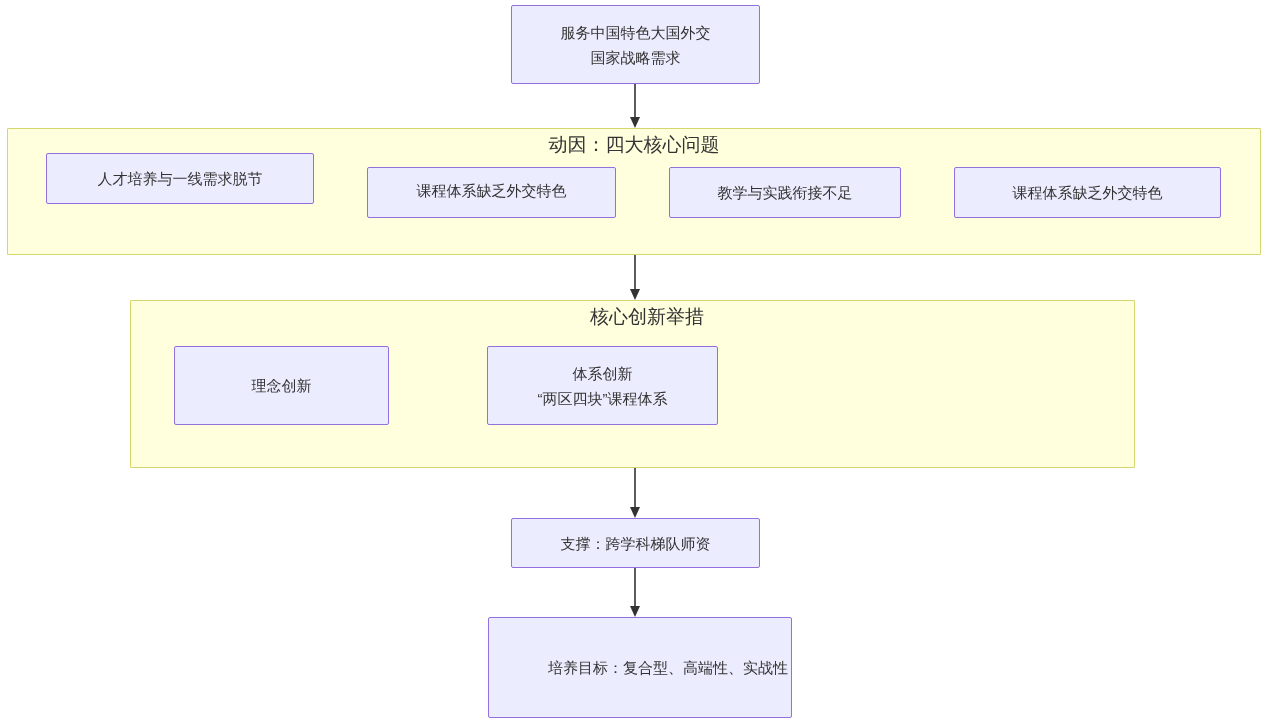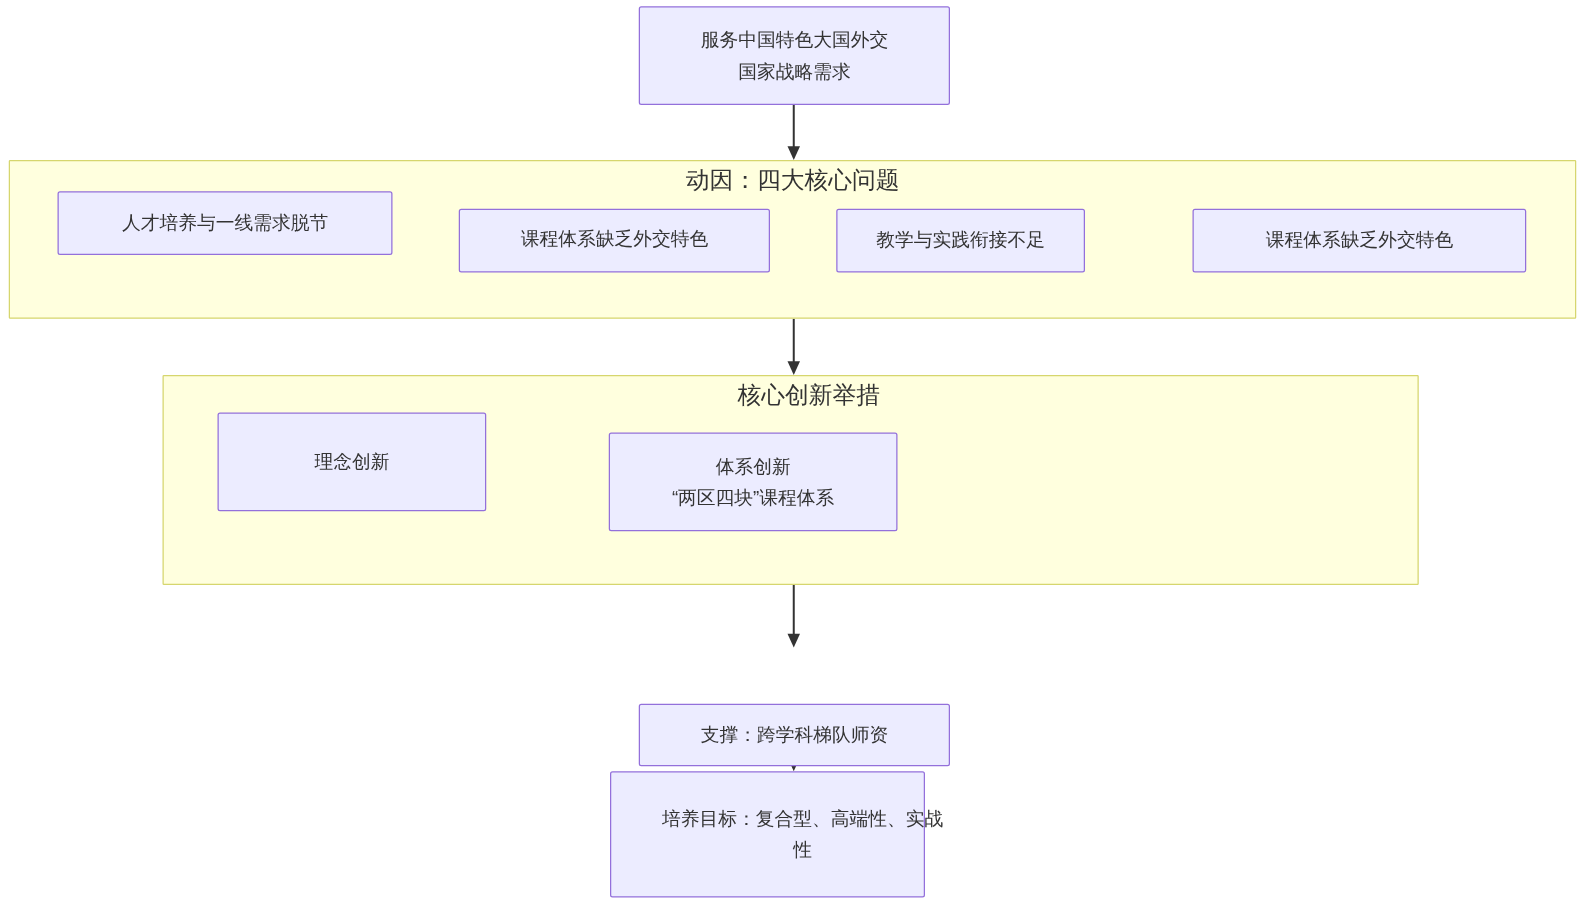--- a/index.html
+++ b/index.html
@@ -124,48 +124,48 @@
   <div class="cluster" style="left:7px; top:128px; width:1254px; height:127px;">
     <div class="cluster-title" style="top:6px;">动因：四大核心问题</div>
   </div>
 
   <div class="node" style="left:46px; top:153px; width:268px; height:51px;">
     <span>人才培养与一线需求脱节</span>
   </div>
   <div class="node" style="left:367px; top:167px; width:249px; height:51px;font-family:Liberation Mono, monospace;">
     <span>课程体系缺乏外交特色</span>
   </div>
-  <div class="node" style="left:669px; top:167px; width:199px; height:51px;">
+  <div class="node" style="left:669px; top:167px; width:232px; height:51px;">
     <span>教学与实践衔接不足</span>
   </div>
   <div class="node" style="left:954px; top:167px; width:267px; height:51px;">
     <span>课程体系缺乏外交特色</span>
   </div>
 
   <div class="cluster" style="left:130px; top:300px; width:1005px; height:168px;">
     <div class="cluster-title" style="top:6px;padding-left:29px;">核心创新举措</div>
   </div>
 
-  <div class="node" style="left:174px; top:330px; width:215px; height:79px;">
+  <div class="node" style="left:174px; top:346px; width:215px; height:79px;">
     <span>
       <span>理念创新</span>
     </span>
   </div>
 
   <div class="node" style="left:487px; top:346px; width:231px; height:79px;">
     <span>
       <span>体系创新</span>
       <span>“两区四块”课程体系</span>
     </span>
   </div>
 
 
-  <div class="node" style="left:511px; top:518px; width:249px; height:50px;margin-top:45px;">
+  <div class="node" style="left:511px; top:518px; width:249px; height:50px;">
     <span>支撑：跨学科梯队师资</span>
   </div>
 
-  <div class="node" style="left:488px; top:617px; width:252px; height:101px;">
+  <div class="node" style="left:488px; top:617px; width:304px; height:101px;">
     <span>
       <span style="padding:0 28px;">培养目标：复合型、高端性、实战性</span>
     </span>
   </div>
 
 </div>
 
 </body></html>

